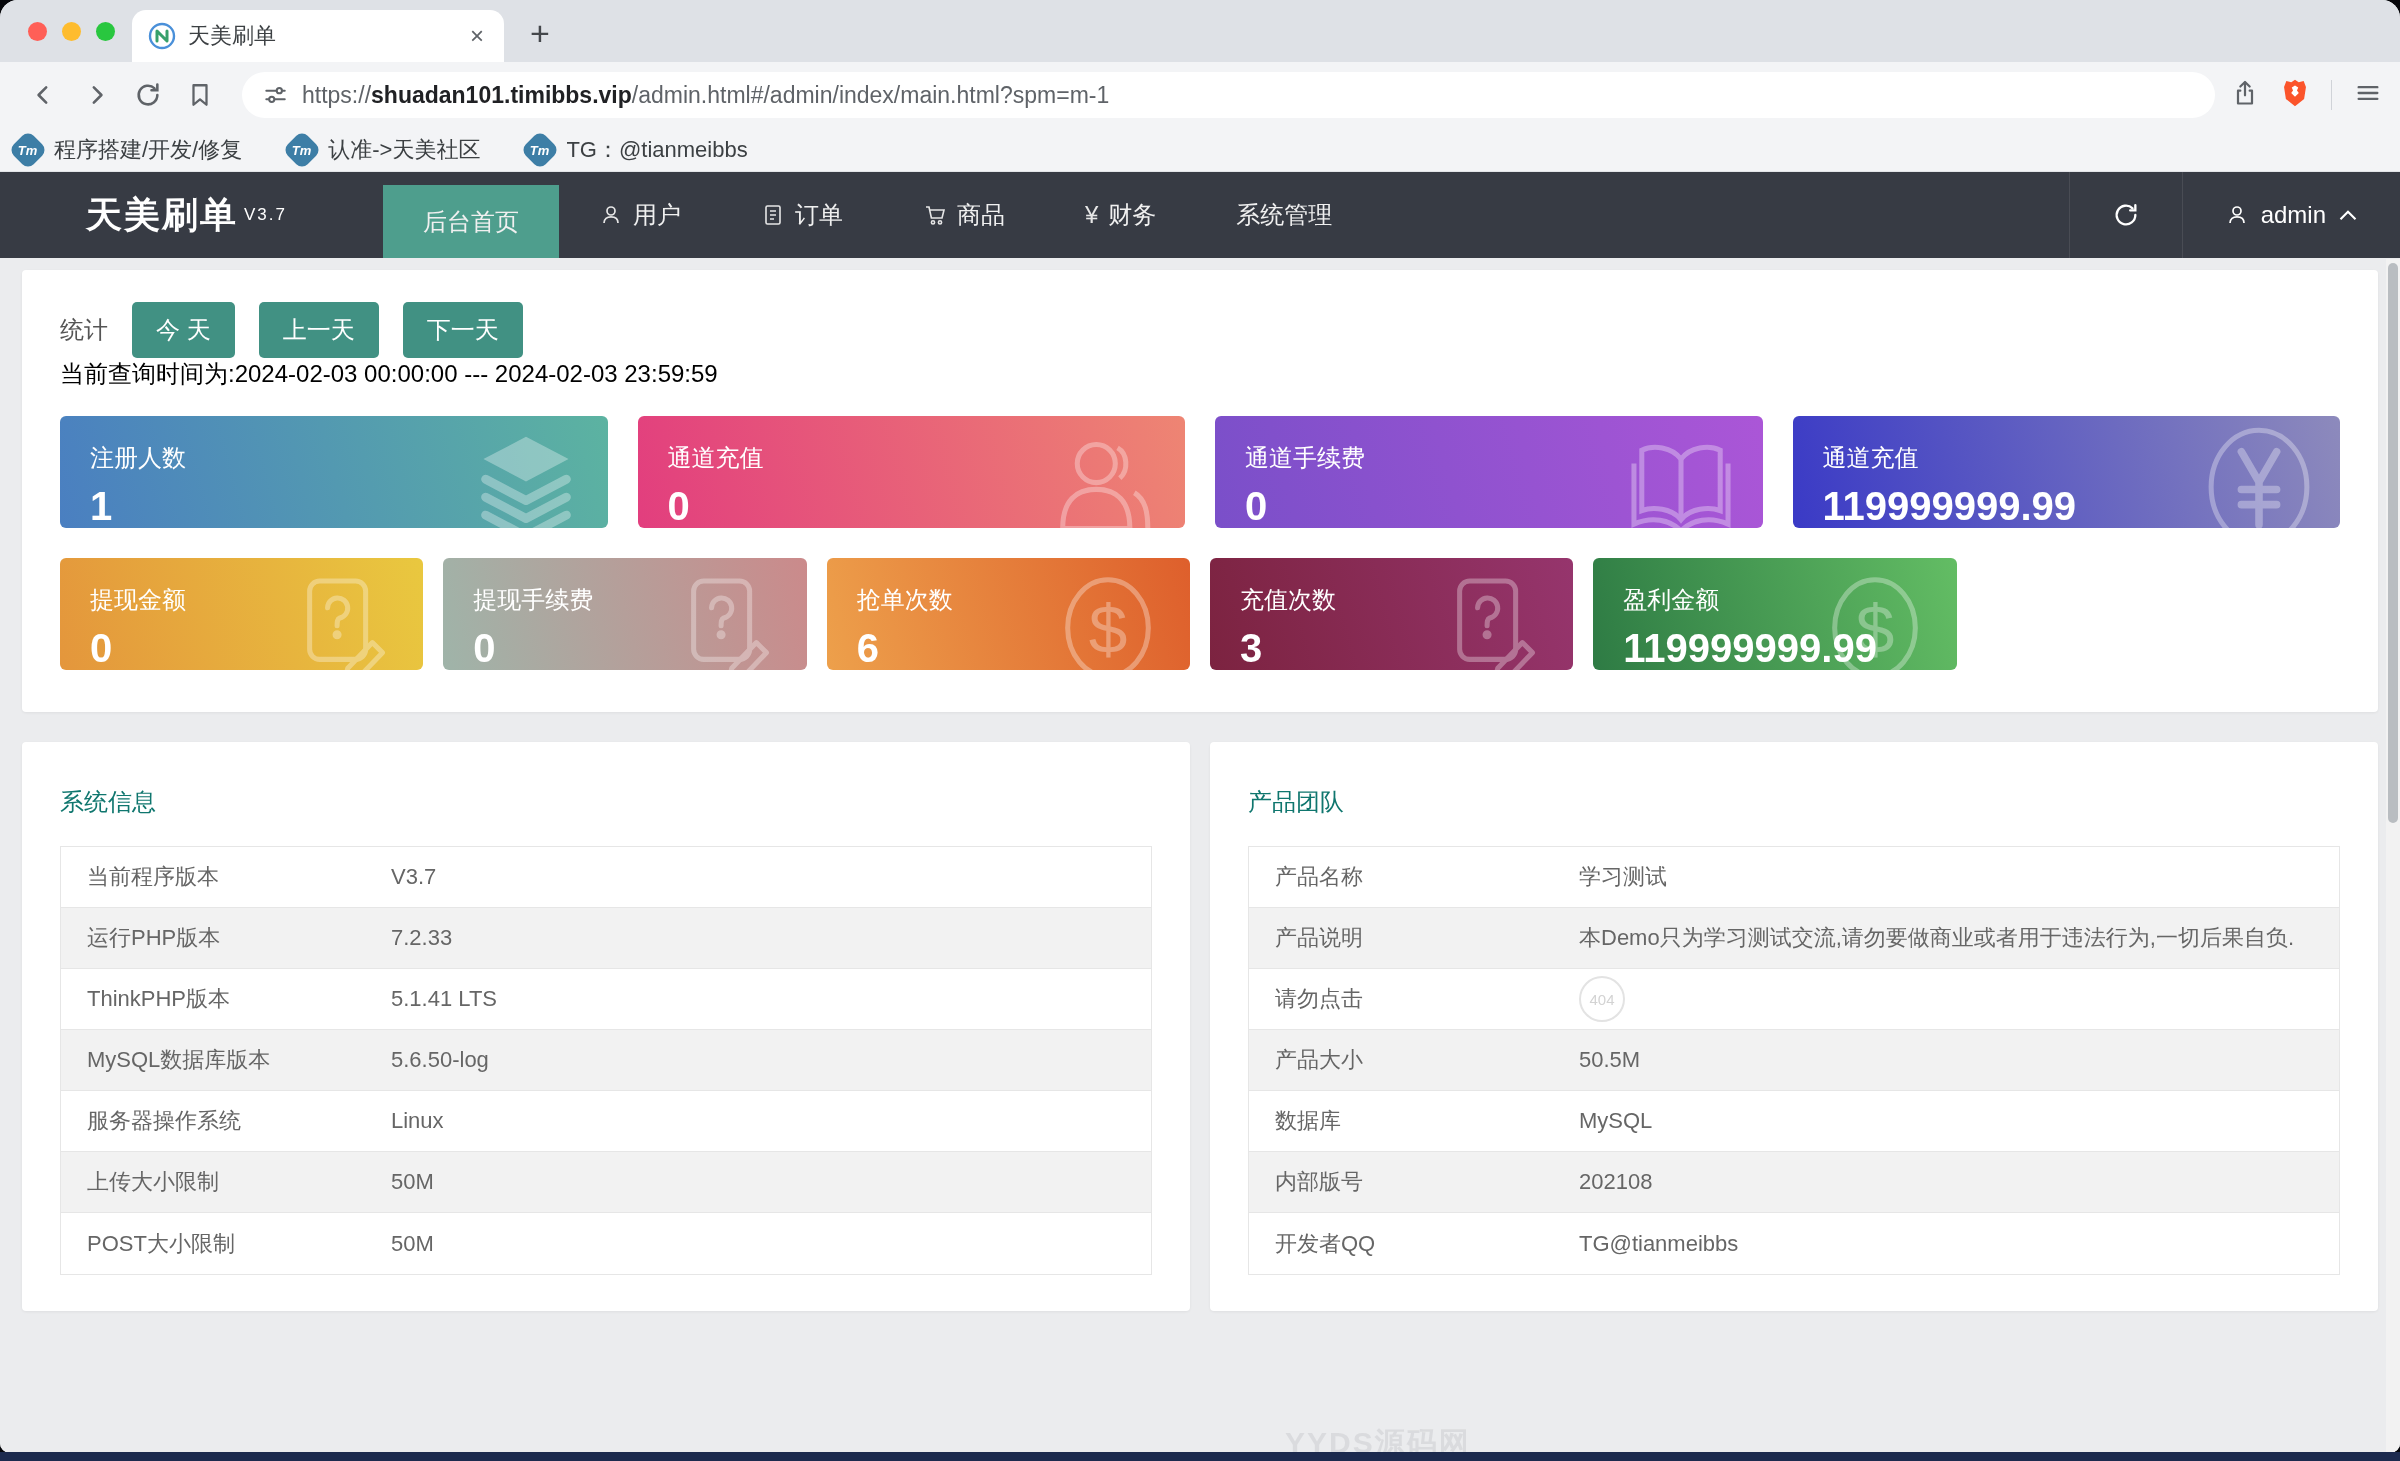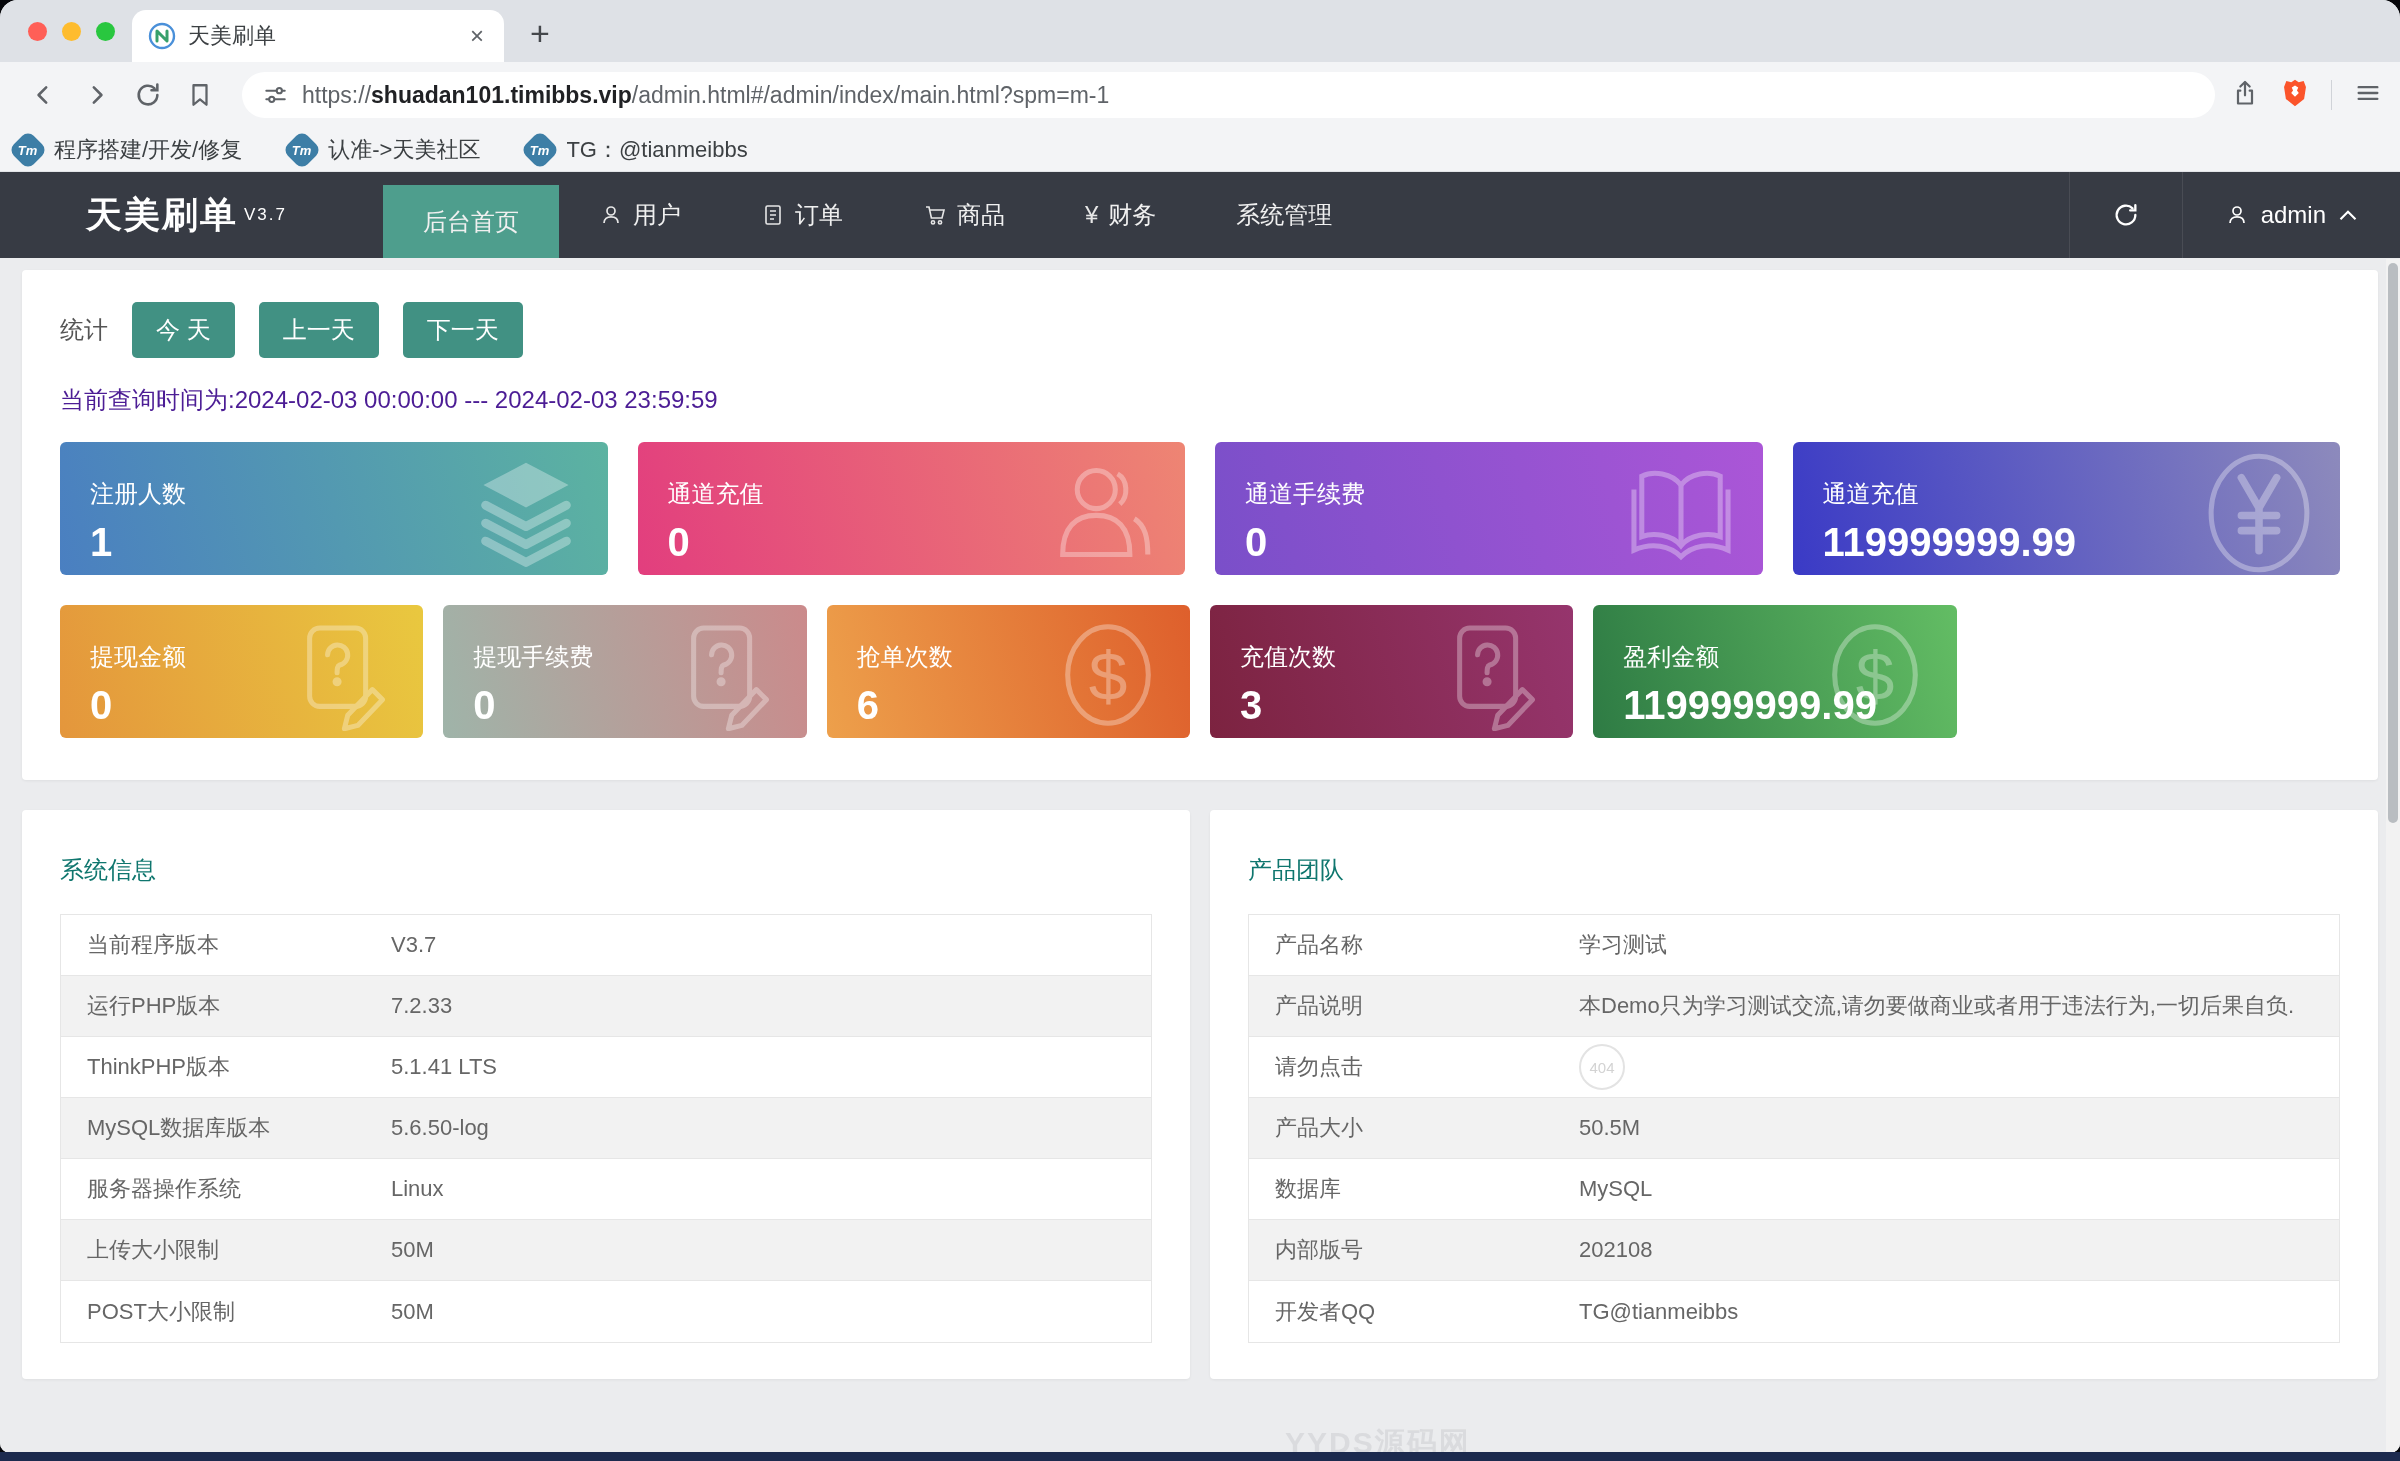--- a/index.html
+++ b/index.html
@@ -48,25 +48,25 @@
   .nav-right .block { display:flex; align-items:center; padding:0 42px; border-left:1px solid rgba(255,255,255,.09); gap:12px; font-size:24px; }
 
   
   .content { position:relative; height:calc(1453px - 62px - 66px - 45px - 86px); background:#EBECEE; }
   .panel { background:#fff; border-radius:4px; box-shadow:0 1px 3px rgba(0,0,0,.06); }
   .stats-panel { margin:12px 22px 0; padding:32px 38px 42px; }
   .stats-head { display:flex; align-items:center; gap:24px; }
   .stats-label { font-size:24px; color:#555; }
   .tbtn { background:#419183; color:#fff; border:none; font-size:24px; padding:12px 24px;
     border-radius:5px; font-family:inherit; }
-  .query { margin-top:26px; font-size:24px; color:#4c1d95; }
+  .query { font-size:24px; color:#000000; }
 
   .cards4 { display:grid; grid-template-columns:repeat(4,1fr); gap:30px; margin-top:26px; }
   .cards6 { display:grid; grid-template-columns:repeat(6,1fr); gap:20px; margin-top:30px; }
-  .card { position:relative; height:133px; border-radius:6px; color:#fff; padding:36px 0 0 30px; overflow:hidden; }
+  .card { position:relative; height:112px; border-radius:6px; color:#fff; padding:26px 0 0 30px; overflow:hidden; }
   .card-label { font-size:24px; }
   .card-value { font-size:40px; font-weight:700; margin-top:10px; }
   .card-icon { position:absolute; right:26px; top:14px; width:112px; height:112px; opacity:.32; }
   .card-icon.big { width:126px; height:126px; top:8px; right:18px; }
 
   .bottom-row { display:flex; gap:20px; margin:30px 22px 0; align-items:flex-start; }
   .info-panel { flex:1; padding:44px 38px 36px; }
   .info-title { font-size:24px; color:#0f766e; margin-bottom:28px; }
   .itable { border:1px solid #E6E6E6; }
   .irow { display:flex; align-items:center; height:61px; border-bottom:1px solid #E6E6E6; font-size:22px; color:#666; }

